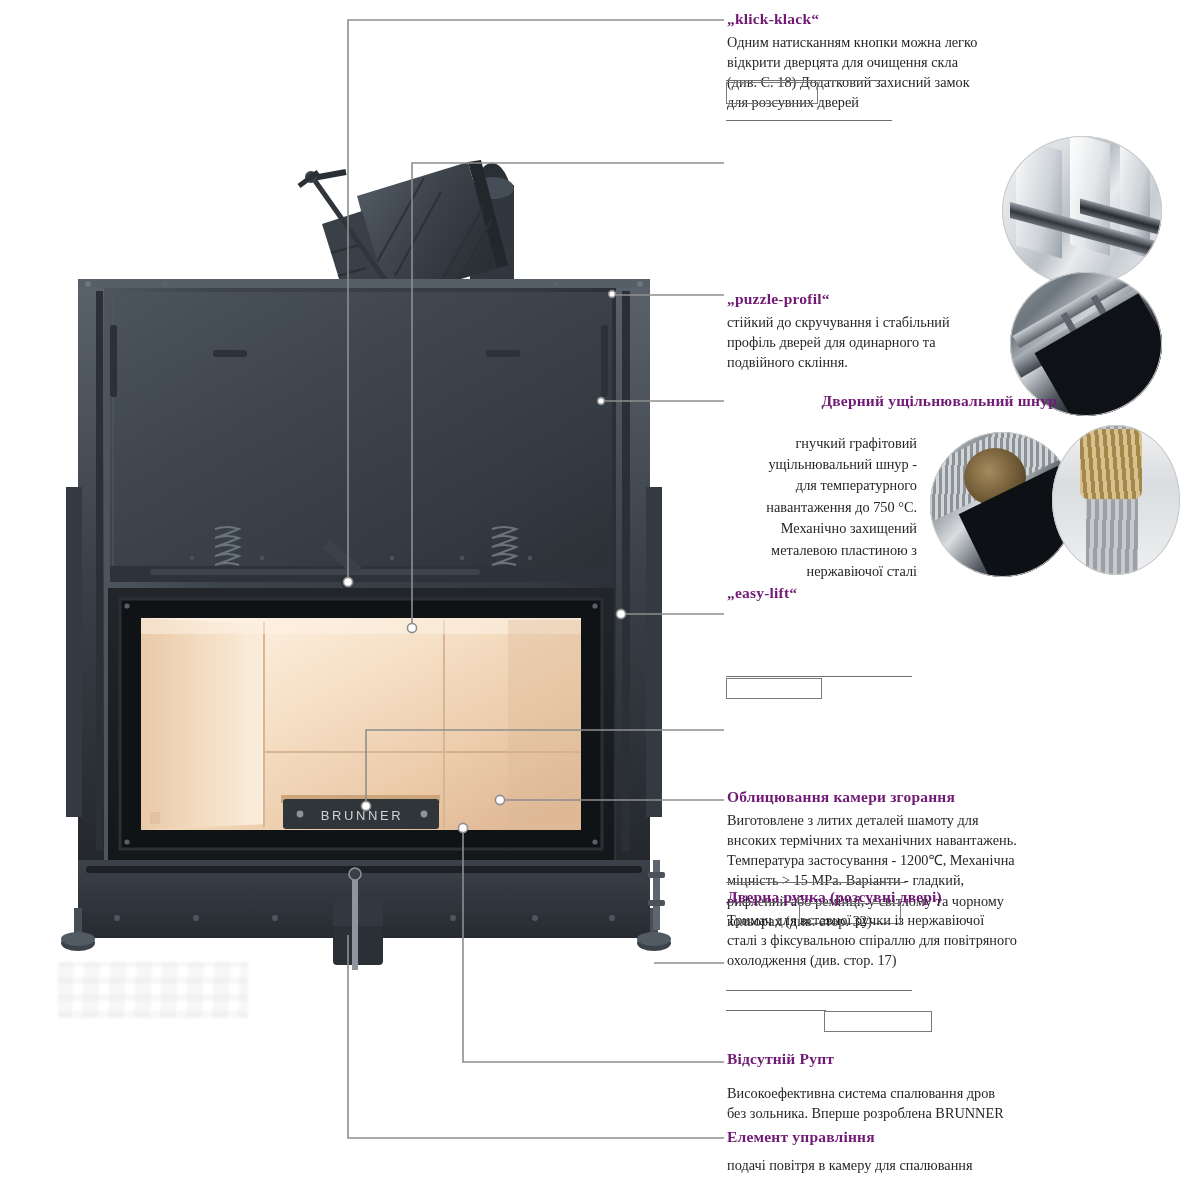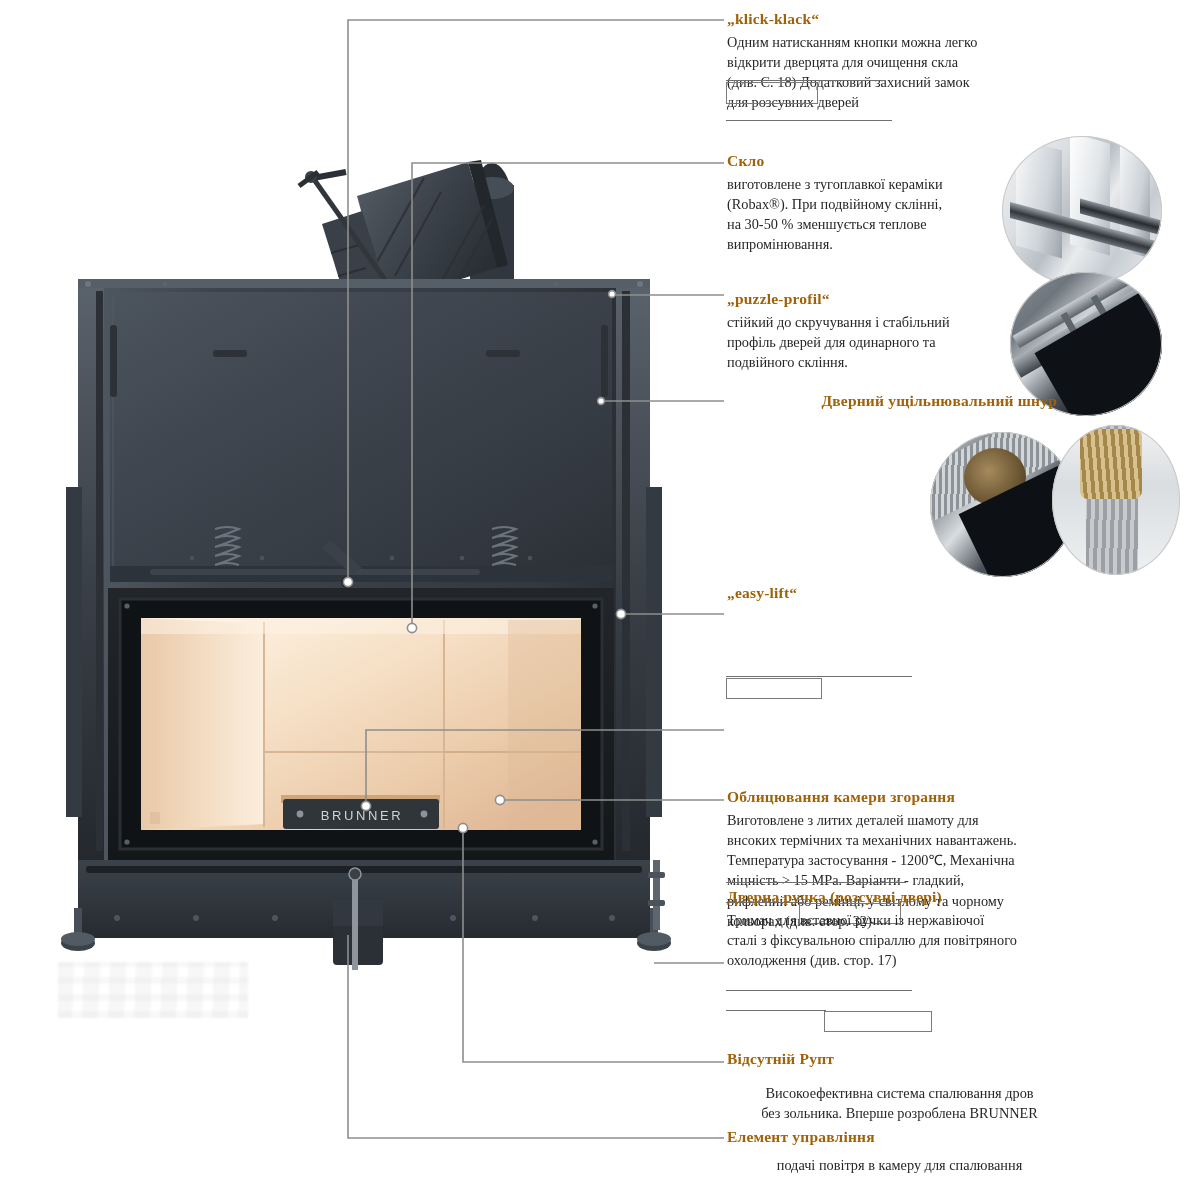--- a/index.html
+++ b/index.html
@@ -23,21 +23,21 @@
   
   .anno {
     position: absolute;
     width: 320px;
   }
   .anno .ttl {
     font-family: "Liberation Serif", serif;
     font-weight: bold;
     font-size: 15.5px;
     letter-spacing: .2px;
-    color: #a16207;
+    color: #701a75;
     margin: 0 0 3px 0;
     line-height: 1.2;
   }
   .anno .body {
     font-family: "Liberation Serif", serif;
     font-size: 14.3px;
     line-height: 1.42;
     color: #262626;
     margin: 0;
     white-space: pre-line;
@@ -377,37 +377,37 @@
     <p class="ttl">„klick-klack“</p>
     <p class="body">Одним натисканням кнопки можна легко
 відкрити дверцята для очищення скла
 (див. С. 18) Додатковий захисний замок
 для розсувних дверей</p>
   </div>
   <div class="refbox" style="left:726px; top:82px; width:92px; height:22px;"></div>
   <div class="refline" style="left:726px; top:80px; width:160px;"></div>
   <div class="refline" style="left:726px; top:120px; width:166px;"></div>
 
-  <div class="anno" style="left:727px; top:152px;">
-    <p class="ttl">Скло</p>
-    <p class="body">виготовлене з тугоплавкої кераміки
-(Robax®). При подвійному склінні,
-на 30-50 % зменшується теплове
-випромінювання.</p>
-  </div>
 
   <div class="anno" style="left:727px; top:290px;">
     <p class="ttl">„puzzle-profil“</p>
     <p class="body">стійкий до скручування і стабільний
 профіль дверей для одинарного та
 подвійного скління.</p>
   </div>
 
   <div class="anno narrow" style="left:727px; top:392px;text-align:right;">
     <p class="ttl" style="width:330px;">Дверний ущільнювальний шнур</p>
+    <p class="body loose" style="margin-top:22px;">гнучкий графітовий
+ущільнювальний шнур -
+для температурного
+навантаження до 750 °С.
+Механічно захищений
+металевою пластиною з
+нержавіючої сталі</p>
   </div>
 
   <div class="anno" style="left:727px; top:584px;">
     <p class="ttl">„easy-lift“</p>
   </div>
   <div class="refbox" style="left:726px; top:678px; width:96px; height:21px;"></div>
   <div class="refline" style="left:726px; top:676px; width:186px;"></div>
 
   <div class="anno" style="left:727px; top:718px;">
   </div>
@@ -430,22 +430,22 @@
     <p class="body">Тримач для вставної ручки із нержавіючої
 сталі з фіксувальною спіраллю для повітряного
 охолодження (див. стор. 17)</p>
   </div>
   <div class="refbox" style="left:824px; top:1011px; width:108px; height:21px;"></div>
   <div class="refline" style="left:726px; top:1010px; width:100px;"></div>
   <div class="refline" style="left:726px; top:990px; width:186px;"></div>
 
   <div class="anno" style="left:727px; top:1050px; width:345px;">
     <p class="ttl">Відсутній Рупт</p>
-    <p class="body" style="margin-top:14px;text-align:center;">Високоефективна система спалювання дров
+    <p class="body" style="margin-top:14px;">Високоефективна система спалювання дров
 без зольника. Вперше розроблена BRUNNER</p>
   </div>
 
   <div class="anno" style="left:727px; top:1128px; width:345px;">
     <p class="ttl">Елемент управління</p>
-    <p class="body" style="margin-top:8px;text-align:center;">подачі повітря в камеру для спалювання</p>
+    <p class="body" style="margin-top:8px;">подачі повітря в камеру для спалювання</p>
   </div>
 
 </div>
 
 </body></html>

